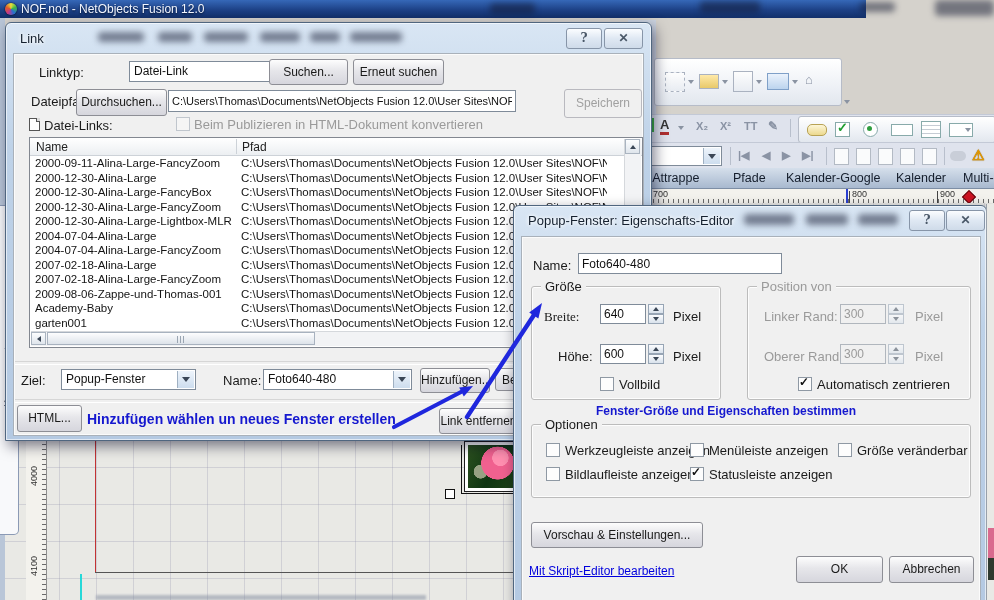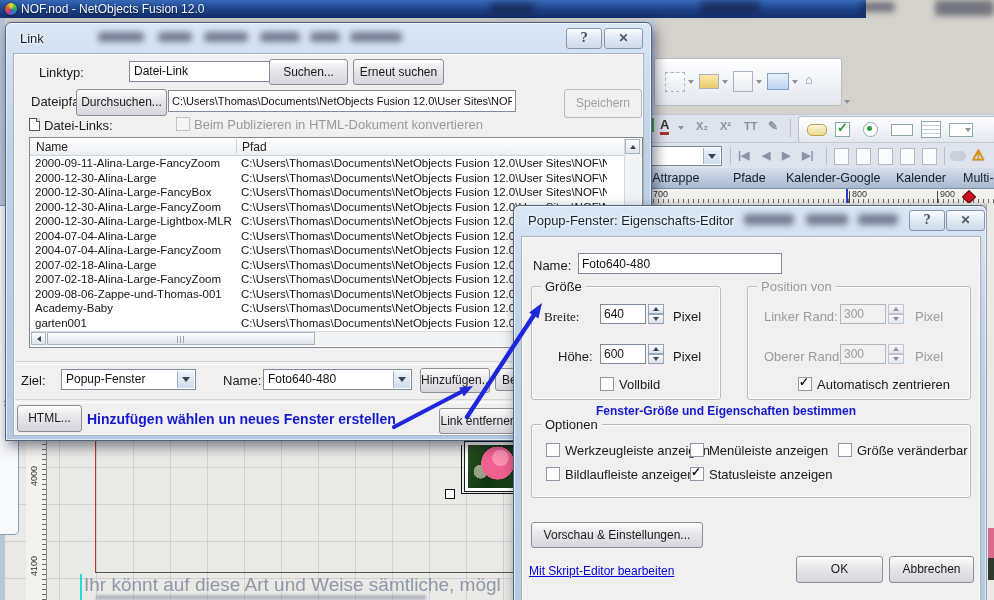--- a/index.html
+++ b/index.html
@@ -222,21 +222,20 @@
       <span>Komponenten</span>
     </div>
   <div class="abs vruler">
     <div class="abs vruler-ticks"></div>
     <span class="abs vnum" style="left:3px;top:262px;">4000</span>
     <span class="abs vnum" style="left:3px;top:352px;">4100</span>
   </div>
   <div class="abs redline"></div>
   <div class="abs tframe-top"></div>
   <div class="abs cyanline"></div>
-  <div class="abs canvas-text">Ihr könnt auf diese Art und Weise sämtliche, mögl</div>
   <div class="abs text-ghost"></div>
   <div class="abs sel-l-v"></div>
   <div class="abs sel-l-h"></div>
   <div class="abs flower">
       <div class="flower-img"></div>
     </div>
   <div class="abs handle"></div>
   <div class="abs right-sliver">
     <div class="abs" style="left:1px;top:324px;width:7px;height:30px;background:#d96a8e;"></div>
     <div class="abs" style="left:1px;top:354px;width:7px;height:22px;background:#2e3a2e;"></div>

